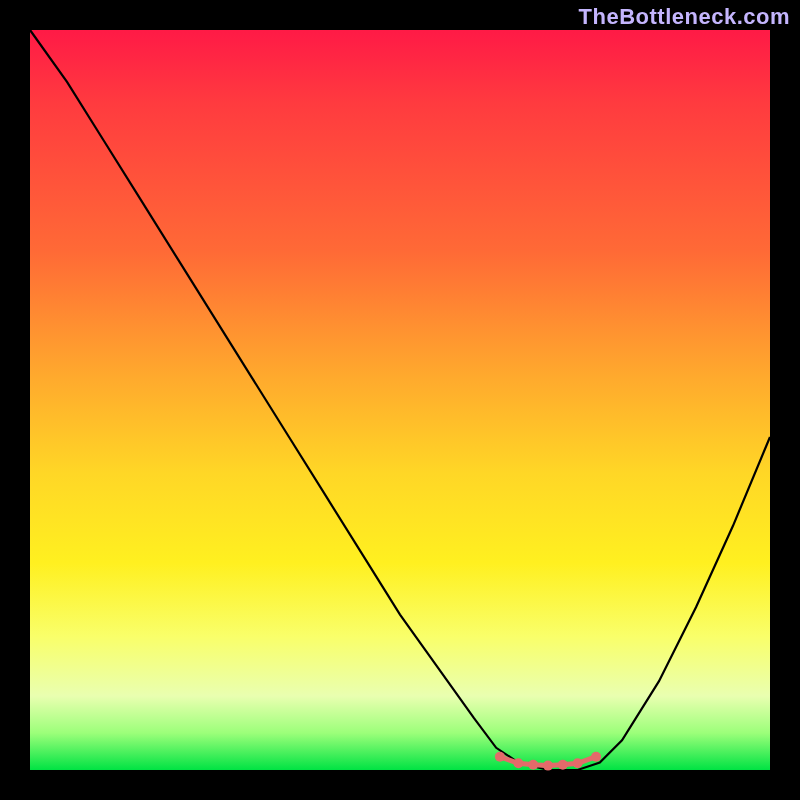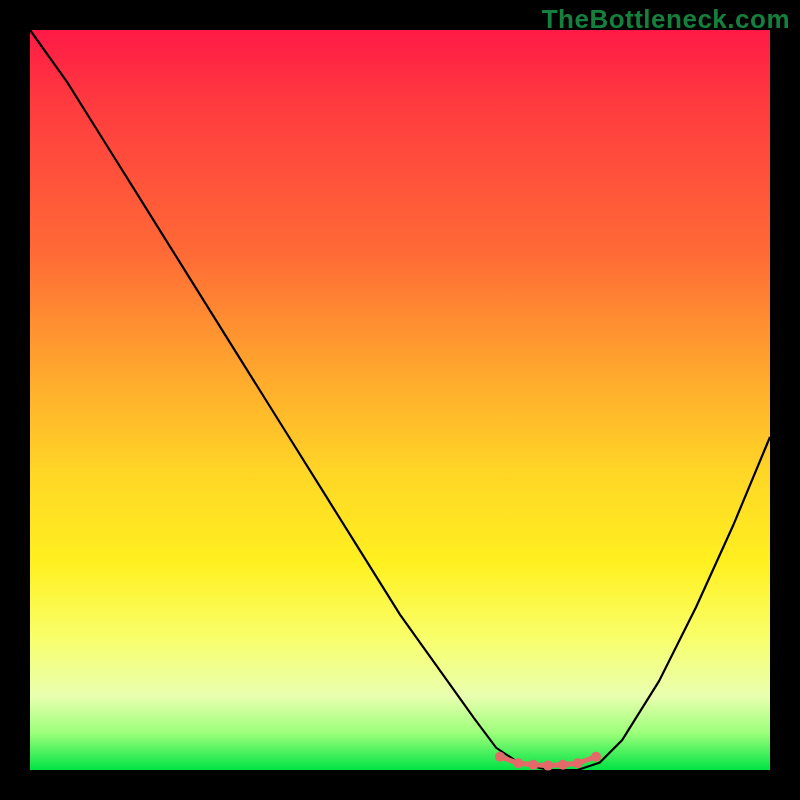--- a/index.html
+++ b/index.html
@@ -14,22 +14,22 @@
   .frame {
     position: relative;
     width: 800px;
     height: 800px;
     background: #000;
   }
   .watermark {
     position: absolute;
     top: 4px;
     right: 10px;
-    color: #15803d;
-    font-size: 26px;
+    color: #c4b5fd;
+    font-size: 22px;
     font-weight: 600;
     letter-spacing: 0.5px;
     z-index: 10;
   }
   .plot {
     position: absolute;
     left: 30px;
     top: 30px;
     width: 740px;
     height: 740px;

